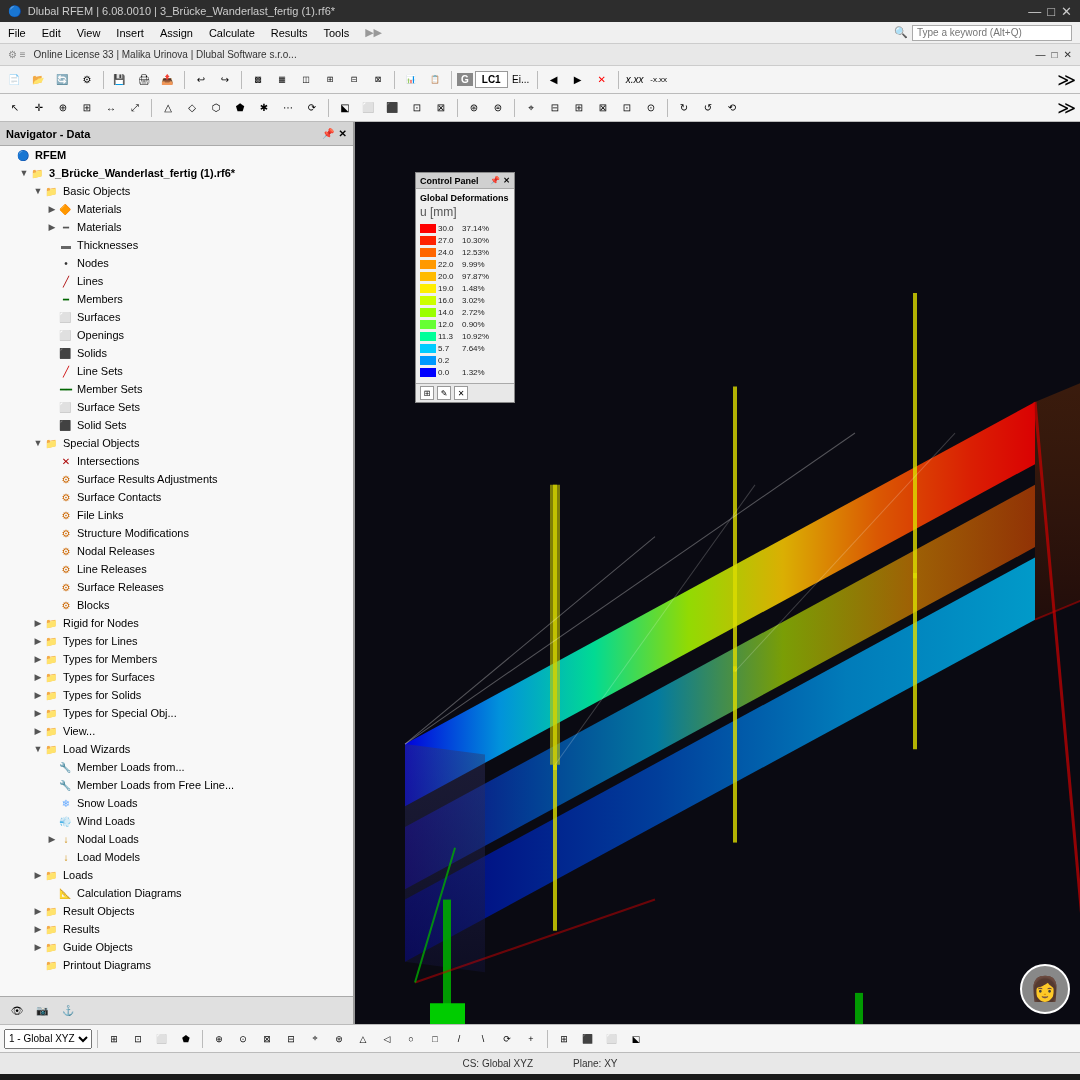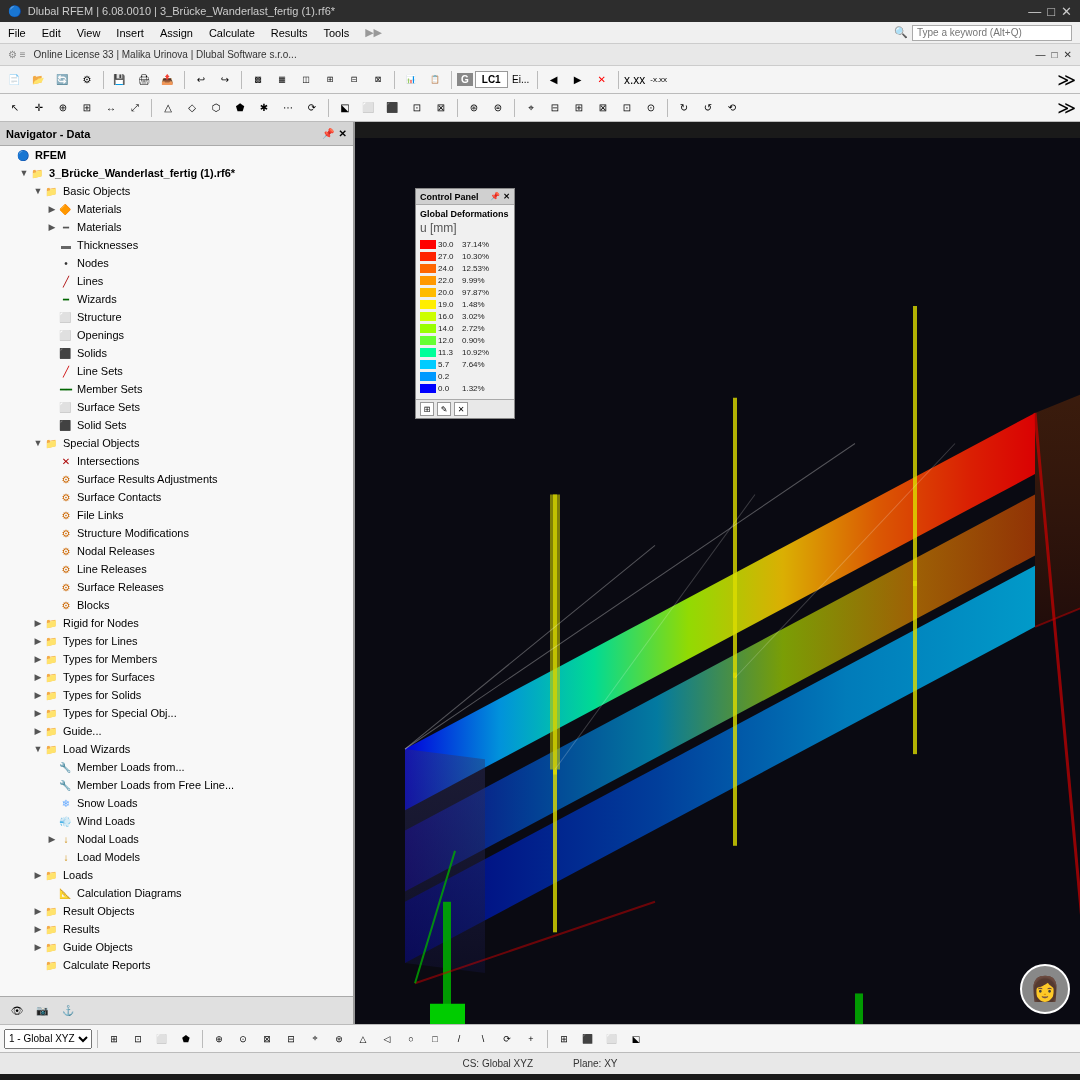--- a/index.html
+++ b/index.html
@@ -197,21 +197,20 @@
       color: #333;
       gap: 40px;
     }
 
     
     .viewport {
       flex: 1;
       background: #404040;
       position: relative;
       overflow: hidden;
-      margin-top: 16px;
     }
     .viewport-bg {
       width: 100%;
       height: 100%;
       background: radial-gradient(ellipse at 60% 40%, #1a1a2e 0%, #0d0d0d 100%);
       position: absolute;
     }
 
     
     .bridge-svg {
@@ -368,21 +367,21 @@
   <div style="background:#888; color:#fff; padding:1px 4px; font-size:10px; font-weight:bold;">G</div>
   <div class="tb-lc">LC1</div>
   <div class="tb-btn">
       <span>Ei...</span>
     </div>
   <div class="tb-sep"></div>
   <div class="tb-btn">◀</div>
   <div class="tb-btn">▶</div>
   <div class="tb-btn" style="color:red;">✕</div>
   <div class="tb-sep"></div>
-  <div class="tb-btn" style="font-size:12px;">x.xx</div>
+  <div class="tb-btn" style="font-size:10px;font-style:italic;">x.xx</div>
   <div class="tb-btn" style="font-size:8px;">-x.xx</div>
   <span style="margin-left:auto; font-size:18px; cursor:pointer;">≫</span>
 </div>
 
 <div class="toolbar2">
   <div class="tb-btn">↖</div>
   <div class="tb-btn">✛</div>
   <div class="tb-btn">⊕</div>
   <div class="tb-btn">⊞</div>
   <div class="tb-btn">↔</div>
@@ -475,27 +474,27 @@
         <div class="tree-item">
           <span class="tree-indent" style="width: 46px; display: inline-block;"></span>
           <span class="tree-arrow"></span>
           <span class="tree-icon" style="color: rgb(170, 0, 0);">╱</span>
           <span class="tree-label">Lines</span>
         </div>
         <div class="tree-item">
           <span class="tree-indent" style="width: 46px; display: inline-block;"></span>
           <span class="tree-arrow"></span>
           <span class="tree-icon" style="color: rgb(0, 102, 0);">━</span>
-          <span class="tree-label">Wizards</span>
+          <span class="tree-label">Members</span>
         </div>
         <div class="tree-item">
           <span class="tree-indent" style="width: 46px; display: inline-block;"></span>
           <span class="tree-arrow"></span>
           <span class="tree-icon" style="color: rgb(0, 112, 192);">⬜</span>
-          <span class="tree-label">Structure</span>
+          <span class="tree-label">Surfaces</span>
         </div>
         <div class="tree-item">
           <span class="tree-indent" style="width: 46px; display: inline-block;"></span>
           <span class="tree-arrow"></span>
           <span class="tree-icon" style="color: rgb(136, 136, 136);">⬜</span>
           <span class="tree-label">Openings</span>
         </div>
         <div class="tree-item">
           <span class="tree-indent" style="width: 46px; display: inline-block;"></span>
           <span class="tree-arrow"></span>
@@ -619,21 +618,21 @@
         <div class="tree-item">
           <span class="tree-indent" style="width: 32px; display: inline-block;"></span>
           <span class="tree-arrow">▶</span>
           <span class="tree-icon" style="color: rgb(232, 160, 0);">📁</span>
           <span class="tree-label">Types for Special Obj...</span>
         </div>
         <div class="tree-item">
           <span class="tree-indent" style="width: 32px; display: inline-block;"></span>
           <span class="tree-arrow">▶</span>
           <span class="tree-icon" style="color: rgb(232, 160, 0);">📁</span>
-          <span class="tree-label">Guide...</span>
+          <span class="tree-label">View...</span>
         </div>
         <div class="tree-item">
           <span class="tree-indent" style="width: 32px; display: inline-block;"></span>
           <span class="tree-arrow">▼</span>
           <span class="tree-icon" style="color: rgb(232, 160, 0);">📁</span>
           <span class="tree-label">Load Wizards</span>
         </div>
         <div class="tree-item">
           <span class="tree-indent" style="width: 46px; display: inline-block;"></span>
           <span class="tree-arrow"></span>
@@ -697,21 +696,21 @@
         <div class="tree-item">
           <span class="tree-indent" style="width: 32px; display: inline-block;"></span>
           <span class="tree-arrow">▶</span>
           <span class="tree-icon" style="color: rgb(232, 160, 0);">📁</span>
           <span class="tree-label">Guide Objects</span>
         </div>
         <div class="tree-item">
           <span class="tree-indent" style="width: 32px; display: inline-block;"></span>
           <span class="tree-arrow"></span>
           <span class="tree-icon" style="color: rgb(232, 160, 0);">📁</span>
-          <span class="tree-label">Calculate Reports</span>
+          <span class="tree-label">Printout Diagrams</span>
         </div>
       </div>
     <div class="nav-bottom">
       <div class="tb-btn">👁</div>
       <div class="tb-btn">📷</div>
       <div class="tb-btn">⚓</div>
     </div>
   </div>
 
   <div class="viewport">

